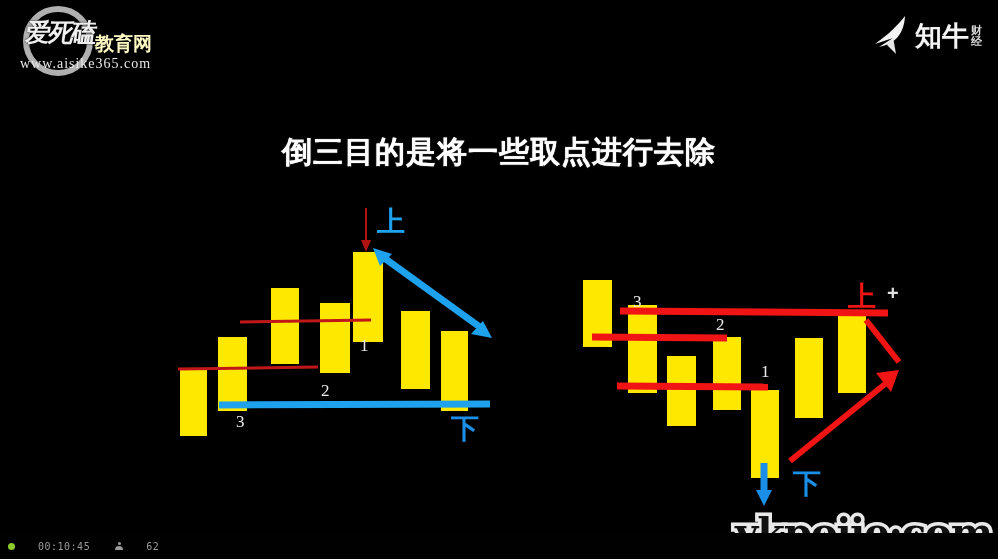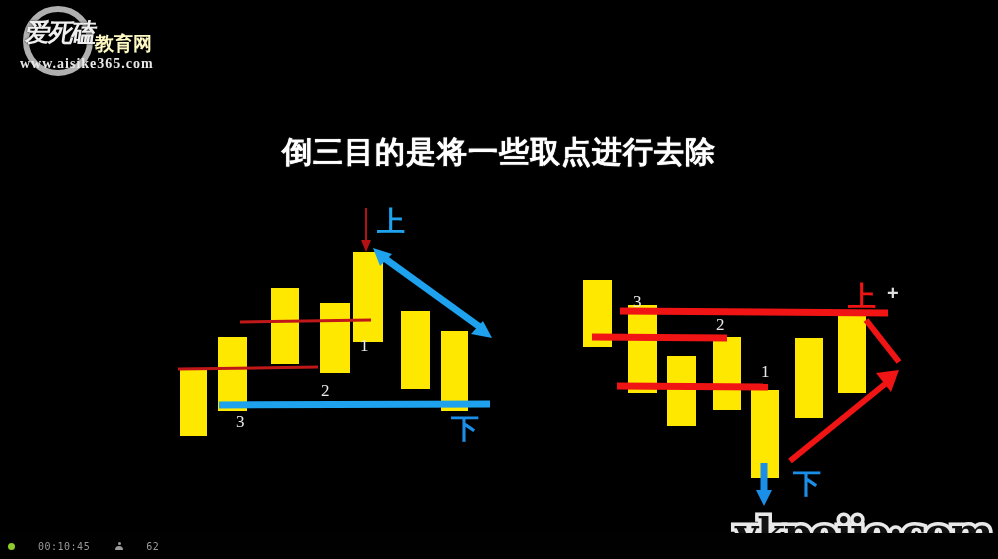--- a/index.html
+++ b/index.html
@@ -48,21 +48,21 @@
     position: absolute;
     left: 85px; top: 27px;
     font-size: 19px;
     font-weight: bold;
     color: #fef9c3;
   }
   #brand-mark .url {
     position: absolute;
     left: 10px; top: 52px;
     font-size: 14px;
-    font-weight: bold;
+    font-weight: normal;
     letter-spacing: 1px;
     color: #e8e8e8;
     font-family: "Liberation Serif", serif;
   }
 
   
   #channel-logo {
     position: absolute;
     right: 12px; top: 8px;
     height: 56px;
@@ -204,20 +204,33 @@
 
 <div id="stage">
 
   <div id="brand-mark">
     <div class="ring"></div>
     <div class="cn-big">爱死磕</div>
     <div class="cn-sub">教育网</div>
     <div class="url">www.aisike365.com</div>
   </div>
 
+  <div id="channel-logo">
+    <div class="swoosh">
+      <svg width="40" height="44" viewBox="0 0 40 44">
+        <path d="M34 2 C33 20 24 30 8 33 L22 24 L4 30 C18 20 26 12 34 2 Z" fill="#f2f2f2"></path>
+        <path d="M22 23 L25 40 L16 31 Z" fill="#e6e6e6"></path>
+      </svg>
+    </div>
+    <div class="name">知牛</div>
+    <div class="sub">
+      <div>财</div>
+      <div>经</div>
+    </div>
+  </div>
 
   <div id="slide-title">倒三目的是将一些取点进行去除</div>
 
   <div class="chart" id="left-chart" style="left:0;top:0;width:520px;height:500px;">
 
     <div class="candle" style="left:180px;top:368px;width:27px;height:68px;"></div>
     <div class="candle" style="left:218px;top:337px;width:29px;height:74px;"></div>
     <div class="candle" style="left:271px;top:288px;width:28px;height:76px;"></div>
     <div class="candle" style="left:320px;top:303px;width:30px;height:70px;"></div>
     <div class="candle" style="left:353px;top:252px;width:30px;height:90px;"></div>

